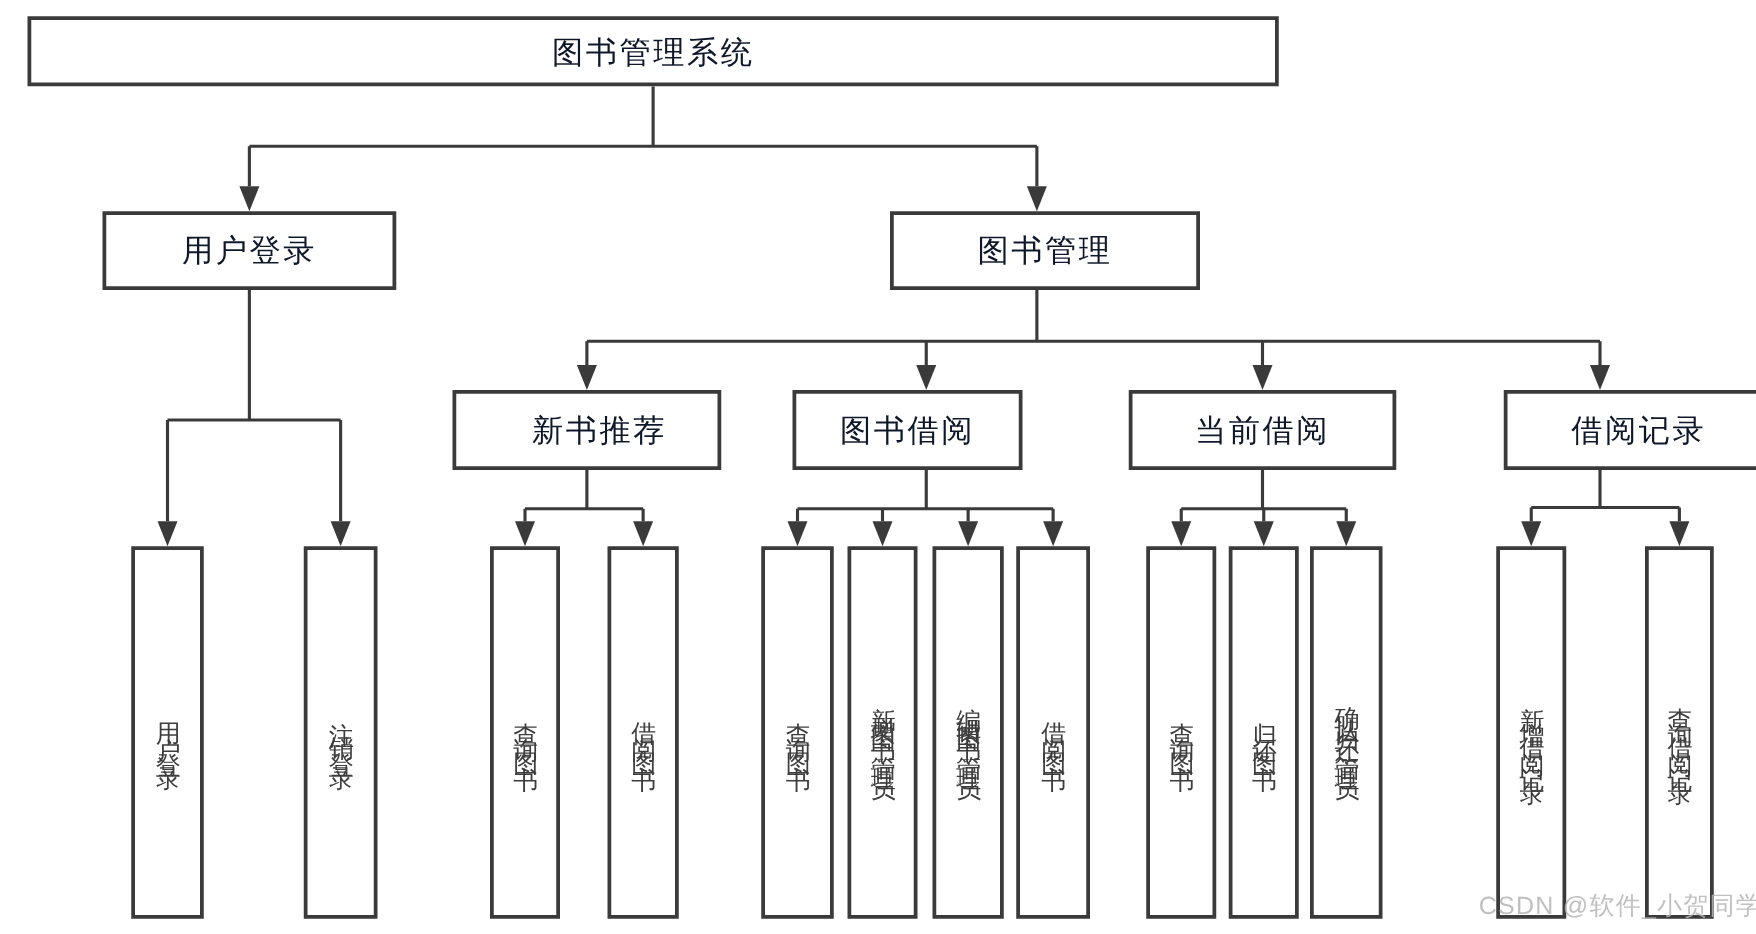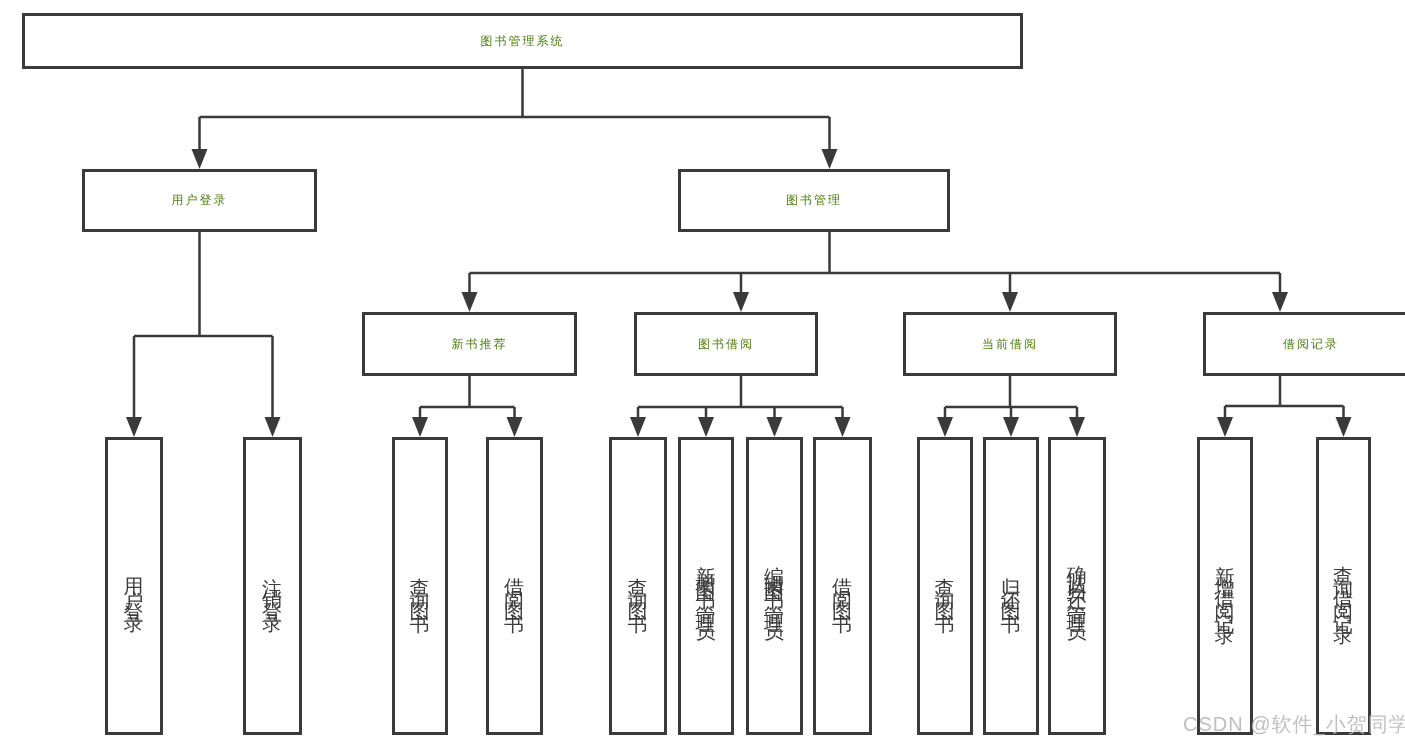--- a/index.html
+++ b/index.html
@@ -14,22 +14,22 @@
   .box{
     position:absolute;
     box-sizing:border-box;
     border:3px solid #3a3a3a;
     background:#ffffff;
     display:flex;
     align-items:center;
     justify-content:center;
   }
   .h-label{
-    font-size:12px;
-    color:#4d7c0f;
+    font-size:25px;
+    color:#0f172a;
     letter-spacing:2px;
     white-space:nowrap;
     font-family:Liberation Mono, monospace;
   }
   .v-label{
     writing-mode:vertical-rl;
     text-orientation:mixed;
     font-size:20px;
     color:#3d3d3d;
     letter-spacing:12px;
@@ -87,21 +87,21 @@
     <polygon fill="#3a3a3a" stroke="none" points="1335.5,417 1351.5,417 1343.5,437"></polygon>
   </svg>
 
   <div class="box" style="left:22px;top:13px;width:1001px;height:56px;">
     <span class="h-label">图书管理系统</span>
   </div>
 
   <div class="box" style="left:82px;top:169px;width:235px;height:63px;">
     <span class="h-label">用户登录</span>
   </div>
-  <div class="box" style="left:678px;top:169px;width:272px;height:63px;">
+  <div class="box" style="left:712px;top:169px;width:248px;height:63px;">
     <span class="h-label">图书管理</span>
   </div>
 
   <div class="box" style="left:362px;top:312px;width:215px;height:64px;padding-left:20px;">
     <span class="h-label">新书推荐</span>
   </div>
   <div class="box" style="left:634px;top:312px;width:184px;height:64px;">
     <span class="h-label">图书借阅</span>
   </div>
   <div class="box" style="left:903px;top:312px;width:214px;height:64px;">

